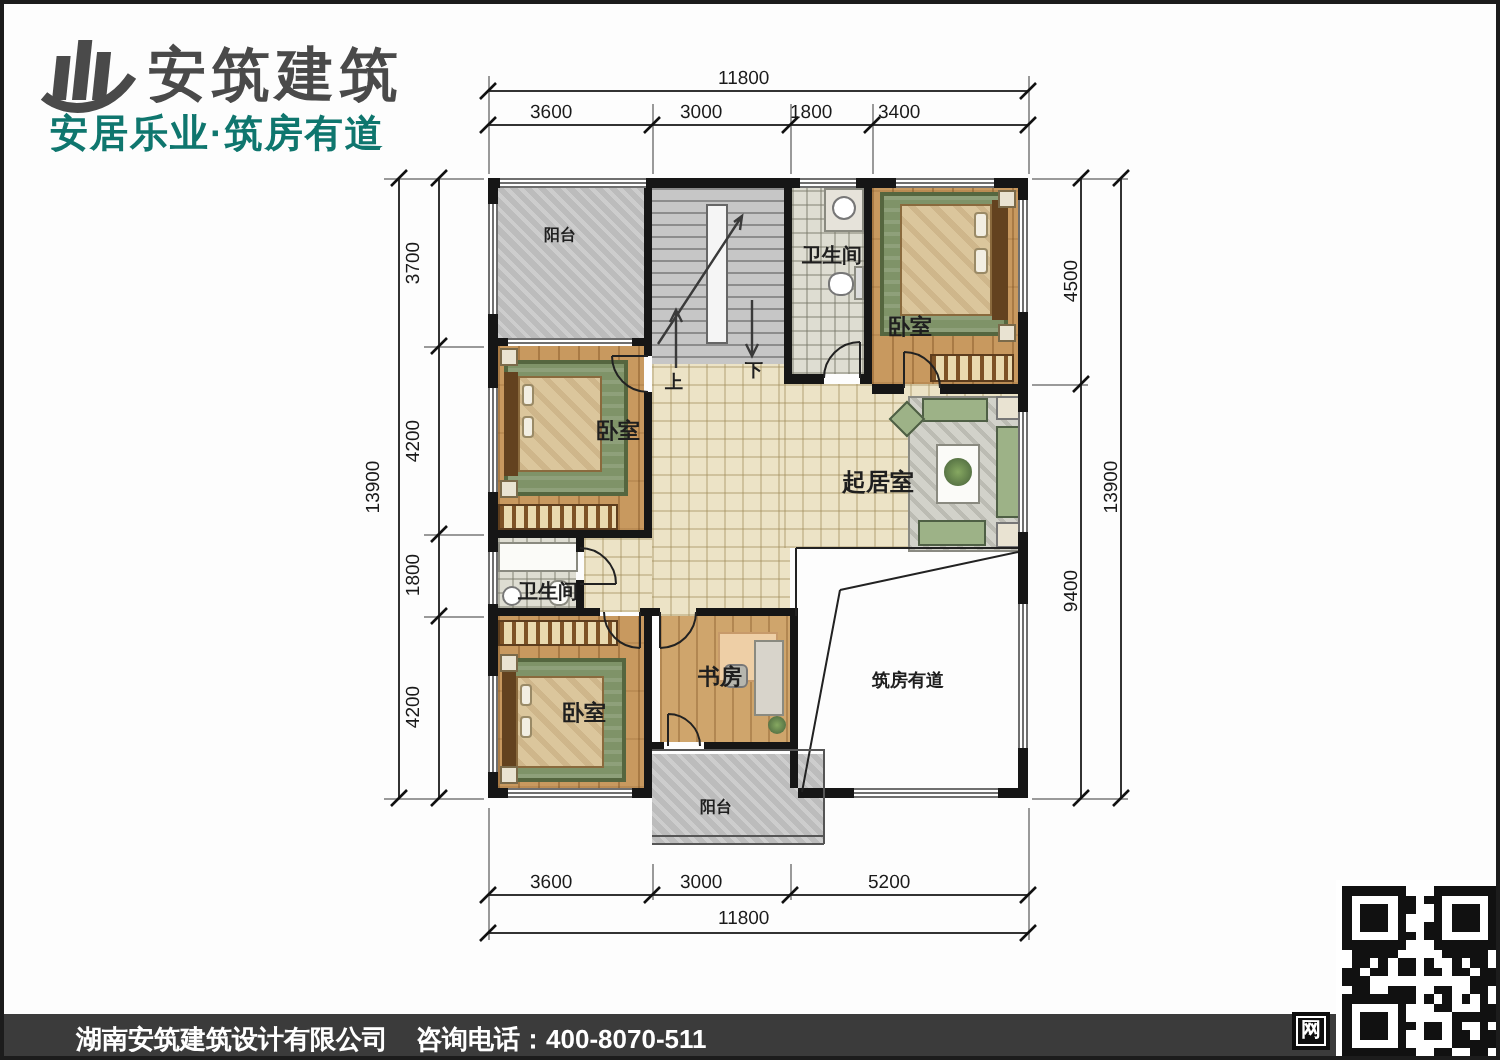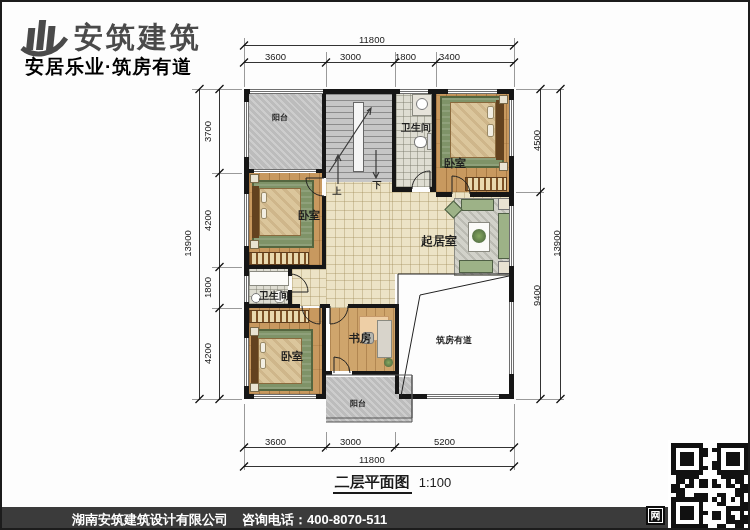--- a/index.html
+++ b/index.html
@@ -37,21 +37,21 @@
   .room-label{position:absolute;color:#1f1f1f;font-weight:bold;text-align:center;white-space:nowrap;}
   .dim{position:absolute;font-size:9.5px;color:#1a1a1a;text-align:left;white-space:nowrap;}
   .vdim{position:absolute;width:34px;font-size:9.5px;color:#1a1a1a;text-align:center;transform:rotate(-90deg);white-space:nowrap;}
   .wm{position:absolute;color:rgba(145,128,100,.30);font-size:13px;font-weight:bold;transform:rotate(-38deg);white-space:nowrap;}
   #footer{position:absolute;left:0;top:505px;width:750px;height:25px;background:#3b3b3b;color:#fff;
           display:flex;align-items:center;font-size:13px;font-weight:bold;}
   #qr{position:absolute;left:666px;top:438px;width:84px;height:92px;background:#fff;padding:3px;box-sizing:border-box;
       display:grid;grid-template-columns:repeat(17,1fr);grid-template-rows:repeat(19,1fr);}
   #qr div.on{background:#111;}
   #brand-title{position:absolute;left:72px;top:16px;font-size:29px;font-weight:bold;color:#4a4a4a;letter-spacing:3px;}
-  #brand-tagline{position:absolute;left:23px;top:52px;font-size:19px;font-weight:bold;color:#000000;letter-spacing:1px;}
+  #brand-tagline{position:absolute;left:23px;top:52px;font-size:19px;font-weight:bold;color:#0f766e;letter-spacing:1px;}
   #caption{position:absolute;left:300px;top:471px;width:180px;text-align:center;color:#1a1a1a;}
   #caption .t{font-size:15px;font-weight:bold;border-bottom:2px solid #1a1a1a;padding:0 2px 2px 2px;}
   #caption .s{font-size:13px;margin-left:7px;}
   svg.overlay{position:absolute;left:0;top:0;pointer-events:none;}
   #wang{position:absolute;left:644px;top:504px;width:19px;height:19px;background:#0d0d0d;border:1px solid #0d0d0d;box-sizing:border-box;}
   #wang .inner{width:13px;height:13px;margin:1px;border:1px solid #fff;color:#fff;font-size:10px;line-height:13px;text-align:center;font-weight:bold;}
 </style>
 </head>
 <body>
 
@@ -263,26 +263,23 @@
   <div class="vdim" style="left:188px;top:124px;">3700</div>
   <div class="vdim" style="left:188px;top:213px;">4200</div>
   <div class="vdim" style="left:188px;top:280px;">1800</div>
   <div class="vdim" style="left:188px;top:346px;">4200</div>
   <div class="vdim" style="left:168px;top:236px;">13900</div>
 
   <div class="vdim" style="left:517px;top:133px;">4500</div>
   <div class="vdim" style="left:517px;top:288px;">9400</div>
   <div class="vdim" style="left:537px;top:236px;">13900</div>
 
-  <div id="caption">
-    <span class="t">二层平面图</span><span class="s">1:100</span>
-  </div>
 
   <div id="footer">
-    <span style="margin-left:70px;">湖南安筑建筑设计有限公司</span>
+    <span style="margin-left:36px;">湖南安筑建筑设计有限公司</span>
     <span style="margin-left:14px;">咨询电话：400-8070-511</span>
   </div>
 
   <div id="wang">
     <div class="inner">网</div>
   </div>
   <div id="qr">
       <div class="on"></div>
       <div class="on"></div>
       <div class="on"></div>

